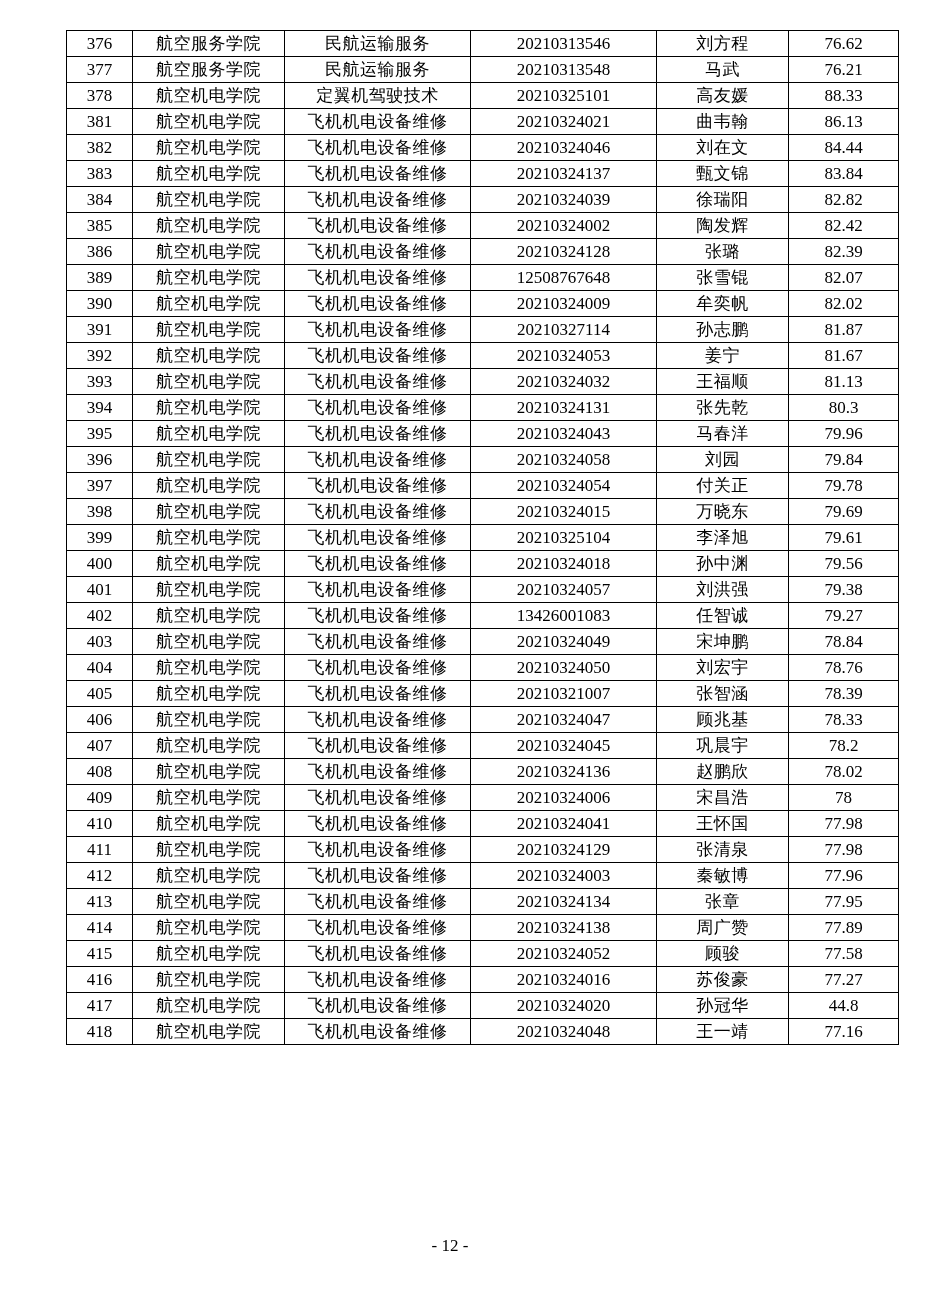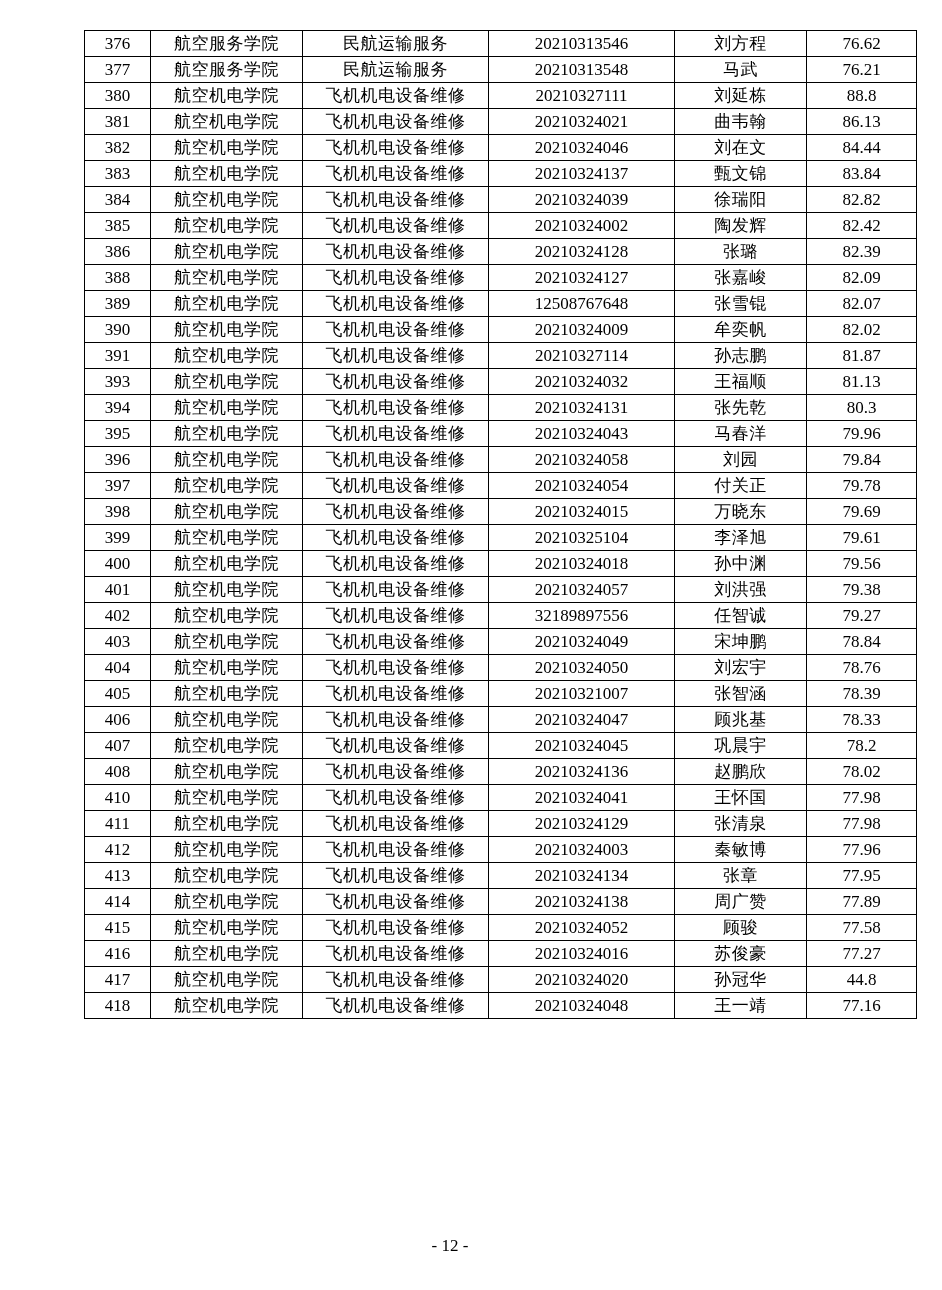--- a/index.html
+++ b/index.html
@@ -12,21 +12,21 @@
     height: 1290px;
     font-family: "Liberation Serif", "DejaVu Serif", serif;
     color: #000000;
     position: relative;
     overflow: hidden;
   }
   .page {
     width: 942px;
     height: 1290px;
     box-sizing: border-box;
-    padding: 30px 55px 0 84px;
+    padding: 30px 55px 0 66px;
     position: relative;
   }
   table.roster {
     border-collapse: collapse;
     width: 832px;
     table-layout: fixed;
   }
   table.roster td {
     border: 1px solid #000000;
     height: 25px;
@@ -90,26 +90,26 @@
         </tr>
         <tr>
           <td class="no">377</td>
           <td class="dept">航空服务学院</td>
           <td class="major">民航运输服务</td>
           <td class="id">20210313548</td>
           <td class="name">马武</td>
           <td class="score">76.21</td>
         </tr>
         <tr>
-          <td class="no">380</td>
-          <td class="dept">航空机电学院</td>
-          <td class="major">飞机机电设备维修</td>
-          <td class="id">20210327111</td>
-          <td class="name">刘延栋</td>
-          <td class="score">88.8</td>
+          <td class="no">378</td>
+          <td class="dept">航空机电学院</td>
+          <td class="major">定翼机驾驶技术</td>
+          <td class="id">20210325101</td>
+          <td class="name">高友媛</td>
+          <td class="score">88.33</td>
         </tr>
         <tr>
           <td class="no">381</td>
           <td class="dept">航空机电学院</td>
           <td class="major">飞机机电设备维修</td>
           <td class="id">20210324021</td>
           <td class="name">曲韦翰</td>
           <td class="score">86.13</td>
         </tr>
         <tr>
@@ -146,28 +146,20 @@
         </tr>
         <tr>
           <td class="no">386</td>
           <td class="dept">航空机电学院</td>
           <td class="major">飞机机电设备维修</td>
           <td class="id">20210324128</td>
           <td class="name">张璐</td>
           <td class="score">82.39</td>
         </tr>
         <tr>
-          <td class="no">388</td>
-          <td class="dept">航空机电学院</td>
-          <td class="major">飞机机电设备维修</td>
-          <td class="id">20210324127</td>
-          <td class="name">张嘉峻</td>
-          <td class="score">82.09</td>
-        </tr>
-        <tr>
           <td class="no">389</td>
           <td class="dept">航空机电学院</td>
           <td class="major">飞机机电设备维修</td>
           <td class="id">12508767648</td>
           <td class="name">张雪锟</td>
           <td class="score">82.07</td>
         </tr>
         <tr>
           <td class="no">390</td>
           <td class="dept">航空机电学院</td>
@@ -178,20 +170,28 @@
         </tr>
         <tr>
           <td class="no">391</td>
           <td class="dept">航空机电学院</td>
           <td class="major">飞机机电设备维修</td>
           <td class="id">20210327114</td>
           <td class="name">孙志鹏</td>
           <td class="score">81.87</td>
         </tr>
         <tr>
+          <td class="no">392</td>
+          <td class="dept">航空机电学院</td>
+          <td class="major">飞机机电设备维修</td>
+          <td class="id">20210324053</td>
+          <td class="name">姜宁</td>
+          <td class="score">81.67</td>
+        </tr>
+        <tr>
           <td class="no">393</td>
           <td class="dept">航空机电学院</td>
           <td class="major">飞机机电设备维修</td>
           <td class="id">20210324032</td>
           <td class="name">王福顺</td>
           <td class="score">81.13</td>
         </tr>
         <tr>
           <td class="no">394</td>
           <td class="dept">航空机电学院</td>
@@ -253,21 +253,21 @@
           <td class="dept">航空机电学院</td>
           <td class="major">飞机机电设备维修</td>
           <td class="id">20210324057</td>
           <td class="name">刘洪强</td>
           <td class="score">79.38</td>
         </tr>
         <tr>
           <td class="no">402</td>
           <td class="dept">航空机电学院</td>
           <td class="major">飞机机电设备维修</td>
-          <td class="id">32189897556</td>
+          <td class="id">13426001083</td>
           <td class="name">任智诚</td>
           <td class="score">79.27</td>
         </tr>
         <tr>
           <td class="no">403</td>
           <td class="dept">航空机电学院</td>
           <td class="major">飞机机电设备维修</td>
           <td class="id">20210324049</td>
           <td class="name">宋坤鹏</td>
           <td class="score">78.84</td>
@@ -304,20 +304,28 @@
           <td class="name">巩晨宇</td>
           <td class="score">78.2</td>
         </tr>
         <tr>
           <td class="no">408</td>
           <td class="dept">航空机电学院</td>
           <td class="major">飞机机电设备维修</td>
           <td class="id">20210324136</td>
           <td class="name">赵鹏欣</td>
           <td class="score">78.02</td>
+        </tr>
+        <tr>
+          <td class="no">409</td>
+          <td class="dept">航空机电学院</td>
+          <td class="major">飞机机电设备维修</td>
+          <td class="id">20210324006</td>
+          <td class="name">宋昌浩</td>
+          <td class="score">78</td>
         </tr>
         <tr>
           <td class="no">410</td>
           <td class="dept">航空机电学院</td>
           <td class="major">飞机机电设备维修</td>
           <td class="id">20210324041</td>
           <td class="name">王怀国</td>
           <td class="score">77.98</td>
         </tr>
         <tr>

